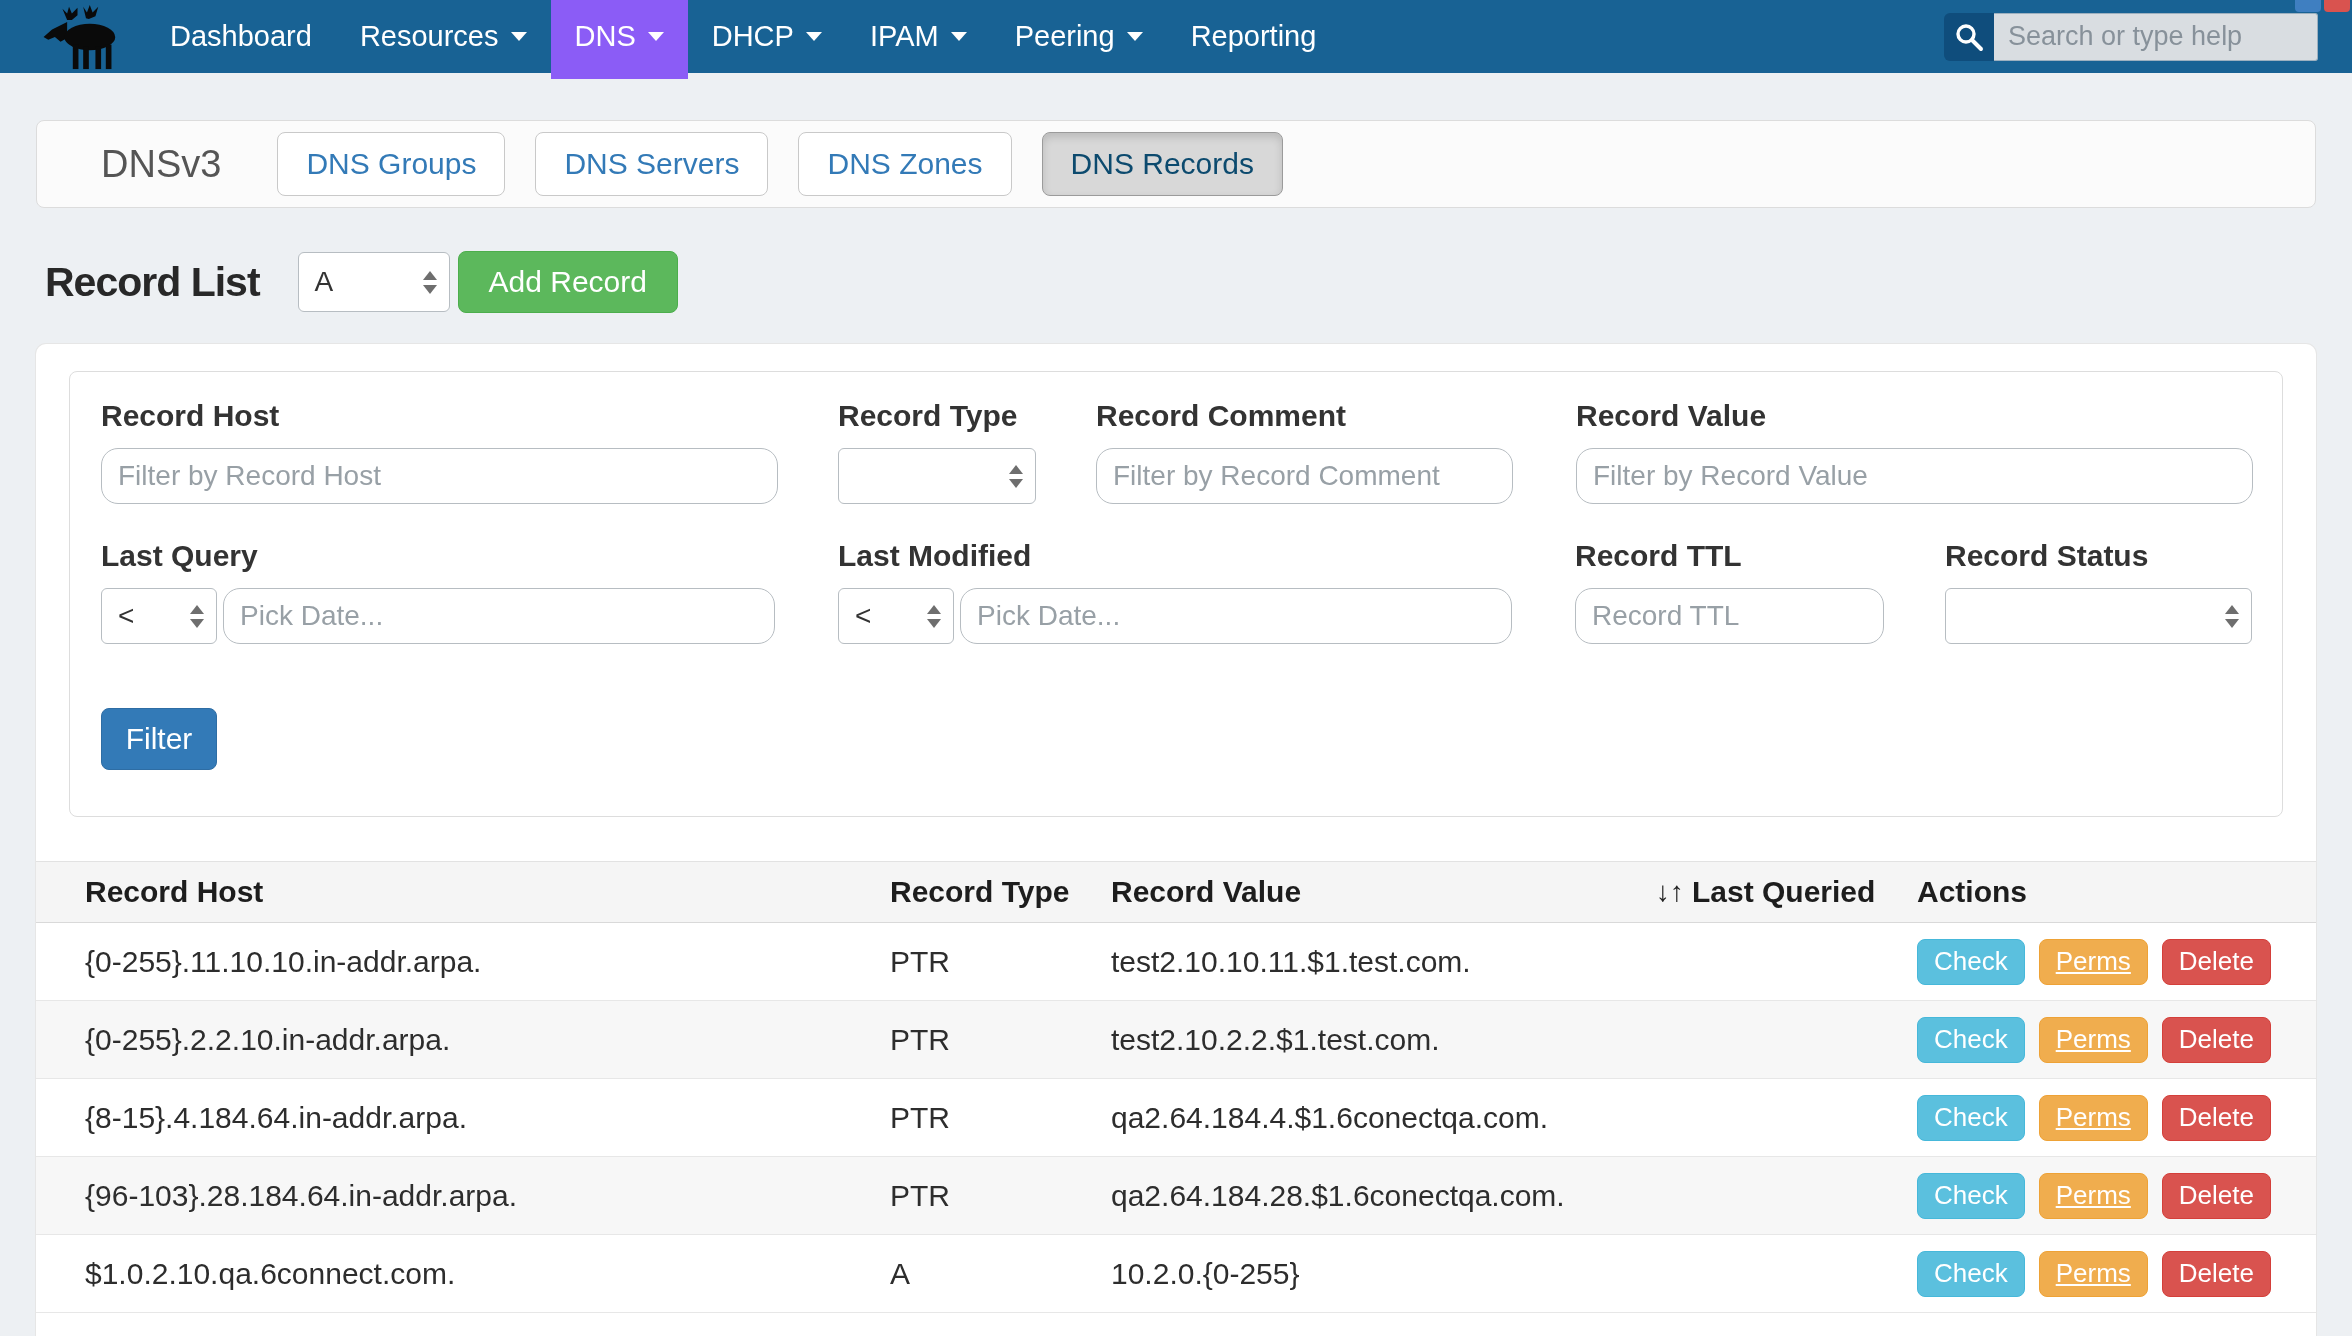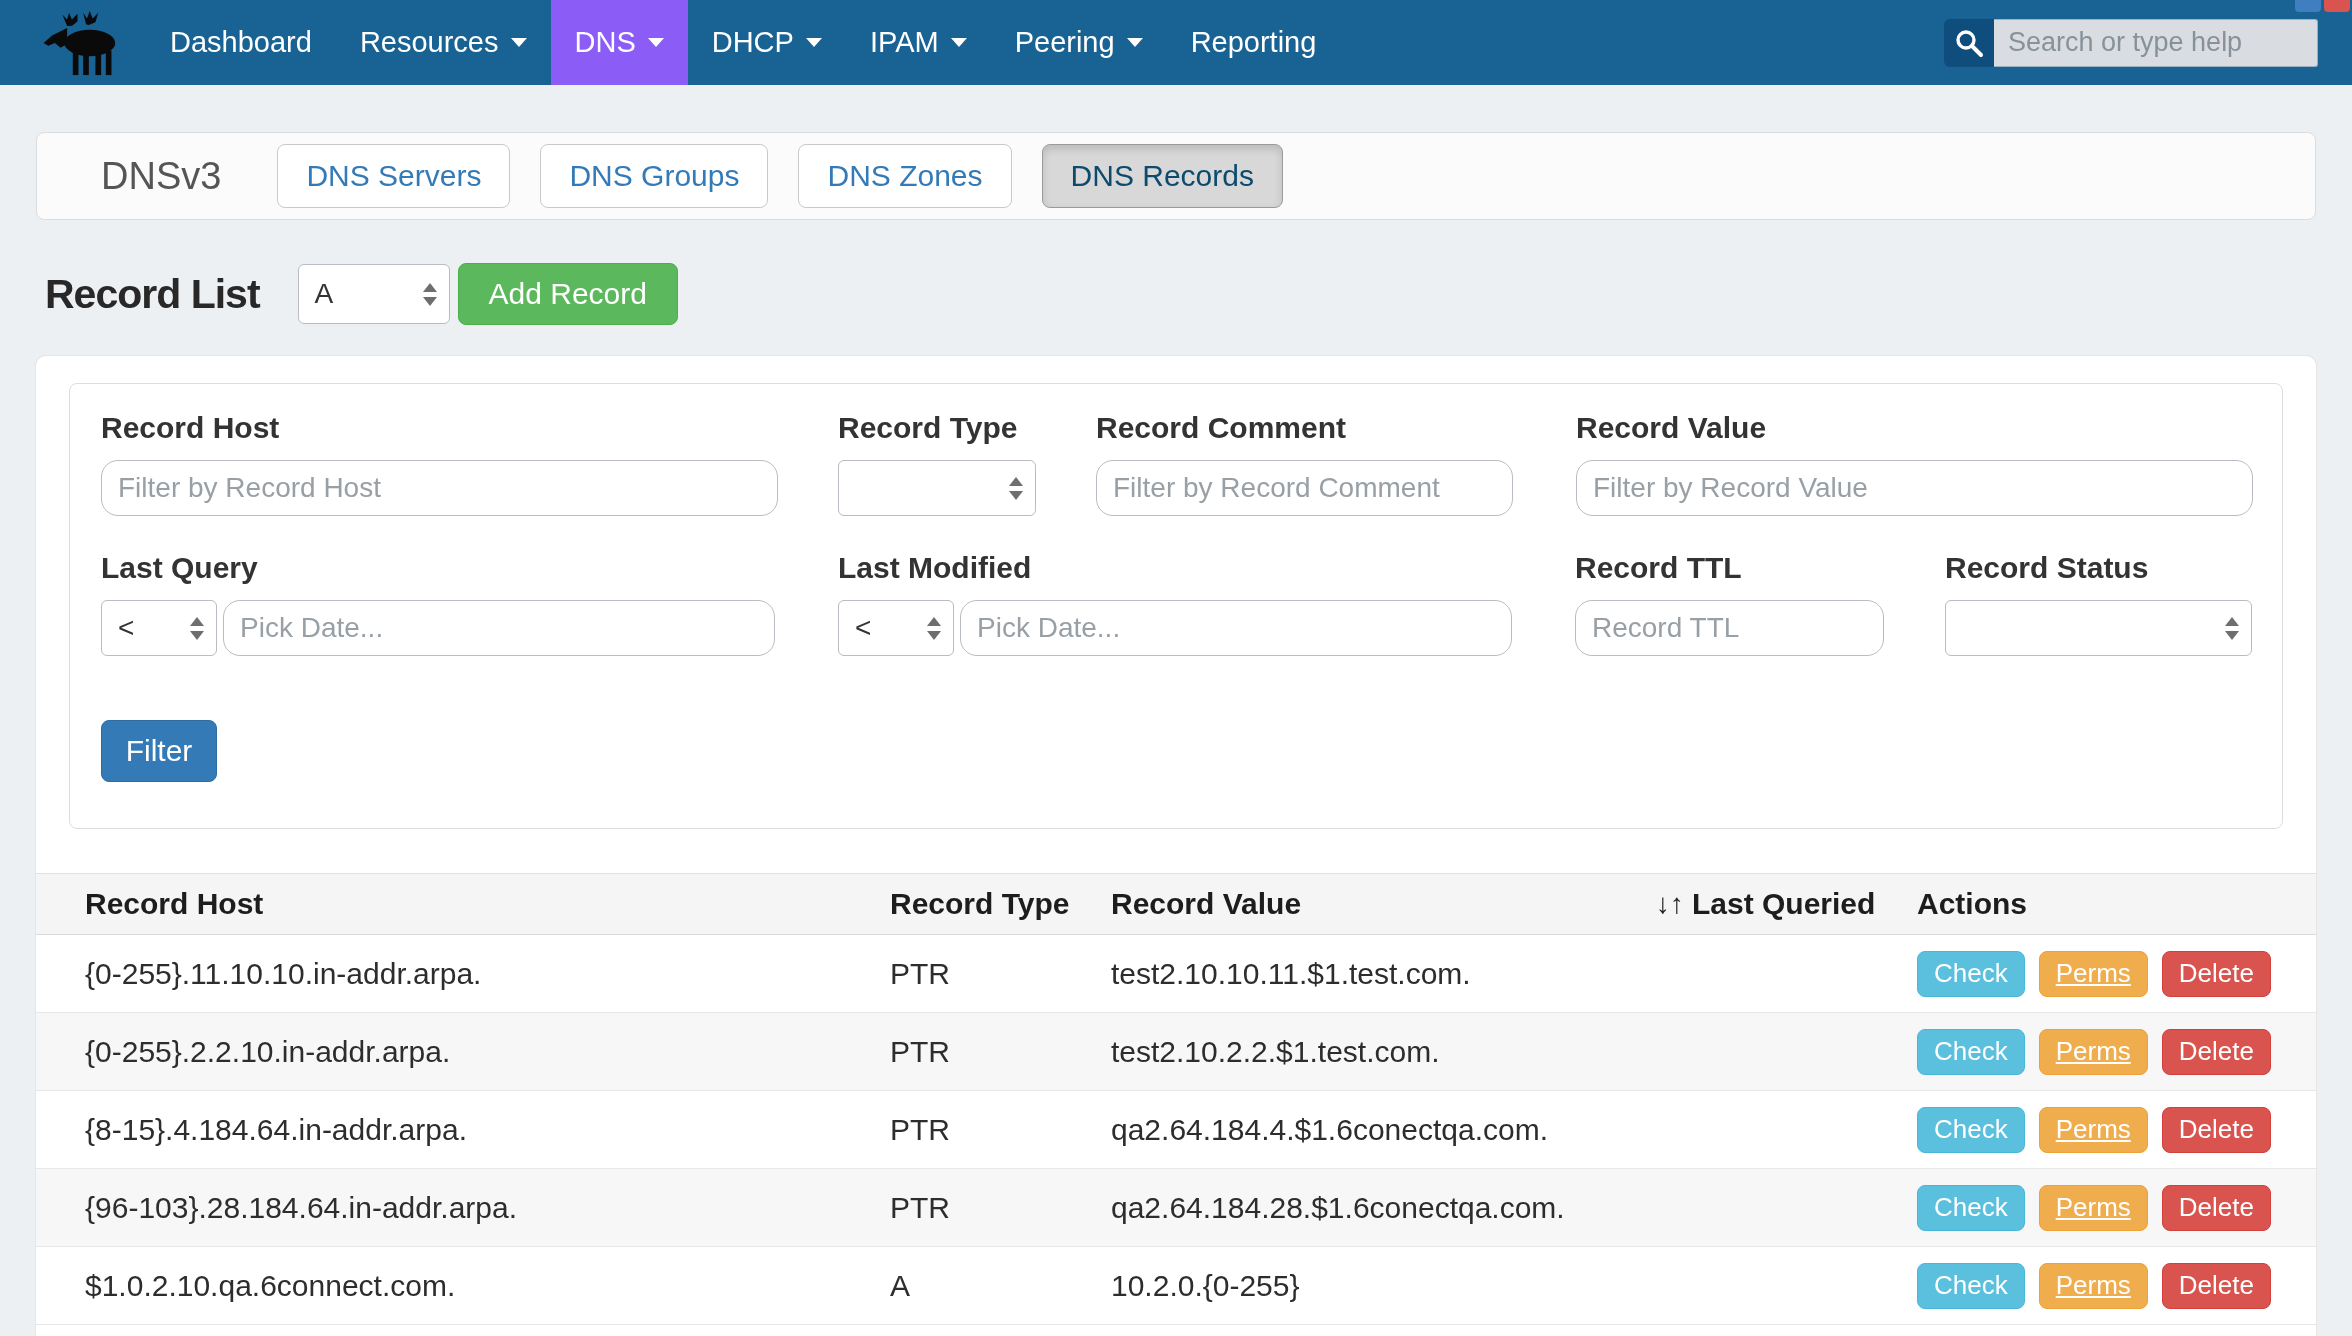--- a/index.html
+++ b/index.html
@@ -3,21 +3,21 @@
 <meta charset="utf-8">
 <style>
   * { box-sizing: border-box; }
   html, body { margin:0; padding:0; }
   body {
     width:2352px; height:1336px; overflow:hidden; position:relative;
     background:#edf0f3;
     font-family:"Liberation Sans","DejaVu Sans",sans-serif;
   }
   
-  .navbar { height:85px; background:#186294; display:flex; align-items:center; padding-left:38px; position:relative; }
+  .navbar { height:73px; background:#186294; display:flex; align-items:center; padding-left:38px; position:relative; }
   .logo { display:flex; align-items:center; margin-right:8px; }
   .nav-items { display:flex; height:85px; margin-left:4px; }
   .nav-item { color:#fff; font-size:29px; padding:0 24px; height:85px; display:flex; align-items:center; cursor:pointer; white-space:nowrap; }
   .nav-item.active { background:#8b5cf6; }
   .caret { display:inline-block; width:0; height:0; border-left:8px solid transparent; border-right:8px solid transparent; border-top:9px solid #fff; margin-left:12px; }
   .search-group { position:absolute; right:34px; top:50%; transform:translateY(-50%); display:flex; align-items:center; }
   .search-icon-box { width:50px; height:48px; background:#0f4d7c; border-radius:6px 0 0 6px; display:flex; align-items:center; justify-content:center; cursor:pointer; }
   .search-input { width:324px; height:48px; background:#d9dde1; border:1px solid #9db0bf; border-left:none; font-size:27px; color:#333; padding:0 14px; outline:none; border-radius:0 3px 3px 0; font-family:"Liberation Sans","DejaVu Sans",sans-serif; }
   .search-input::placeholder { color:#87919a; }
   .clip { position:absolute; top:0; right:2px; display:flex; gap:3px; }
@@ -134,22 +134,22 @@
   </div>
   <div class="clip">
     <span class="clip-blue"></span>
     <span class="clip-red"></span>
   </div>
 </div>
 
 <div class="subnav">
   <span class="subnav-title">DNSv3</span>
   <div class="tabs">
+      <button class="tab">DNS Groups</button>
       <button class="tab">DNS Servers</button>
-      <button class="tab">DNS Groups</button>
       <button class="tab">DNS Zones</button>
       <button class="tab active">DNS Records</button>
     </div>
 </div>
 
 <div class="heading-row">
   <h1 class="page-title">Record List</h1>
   <div class="select type-select">
     <span>A</span>
     <span class="spin">

